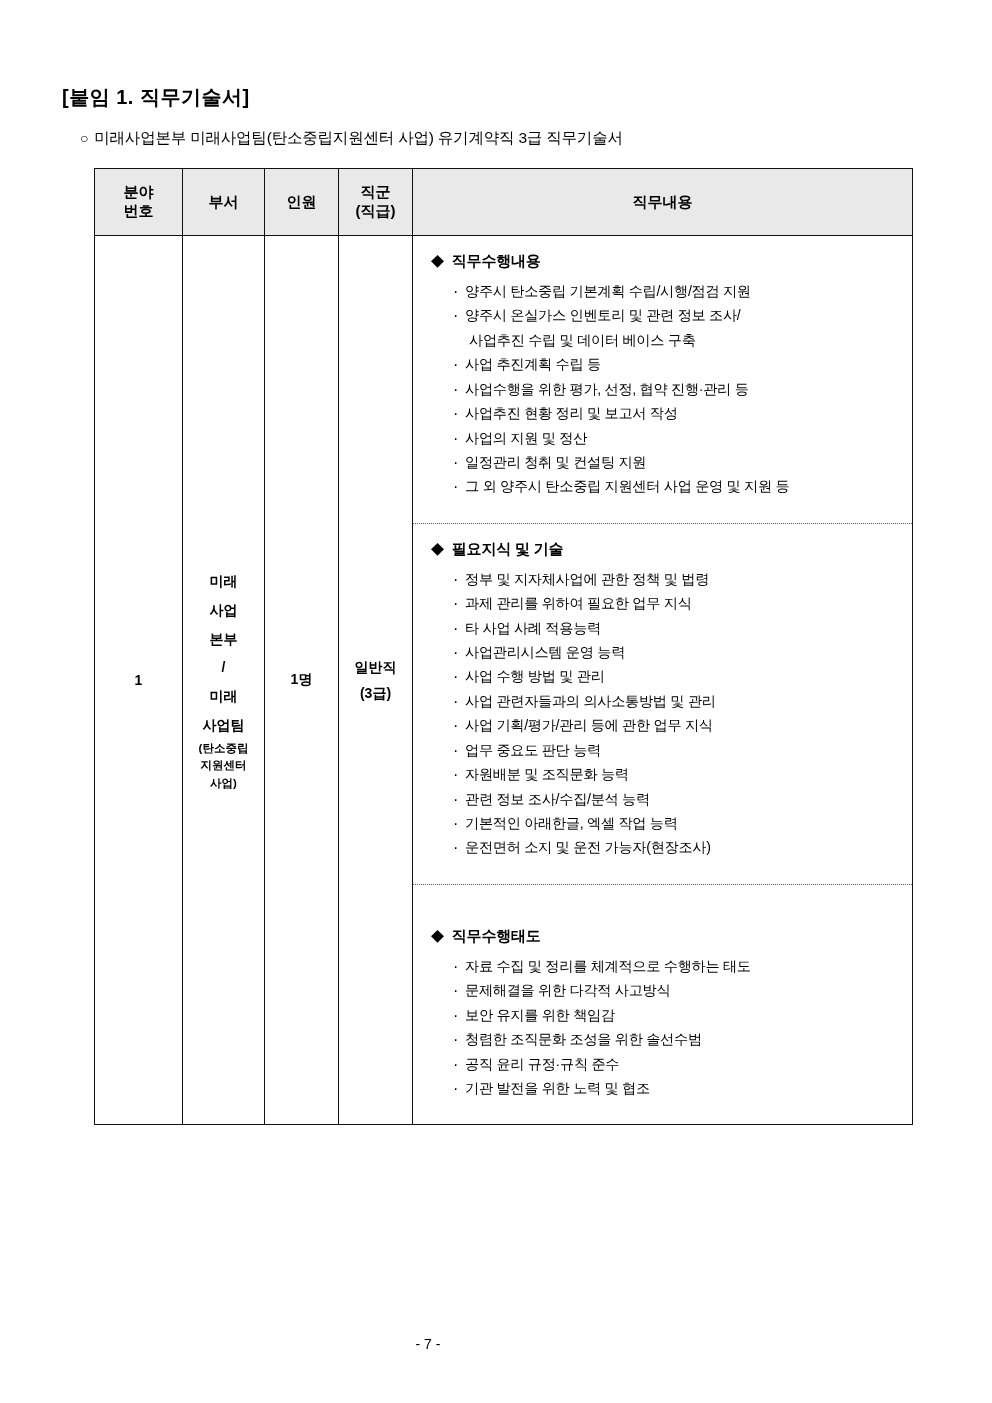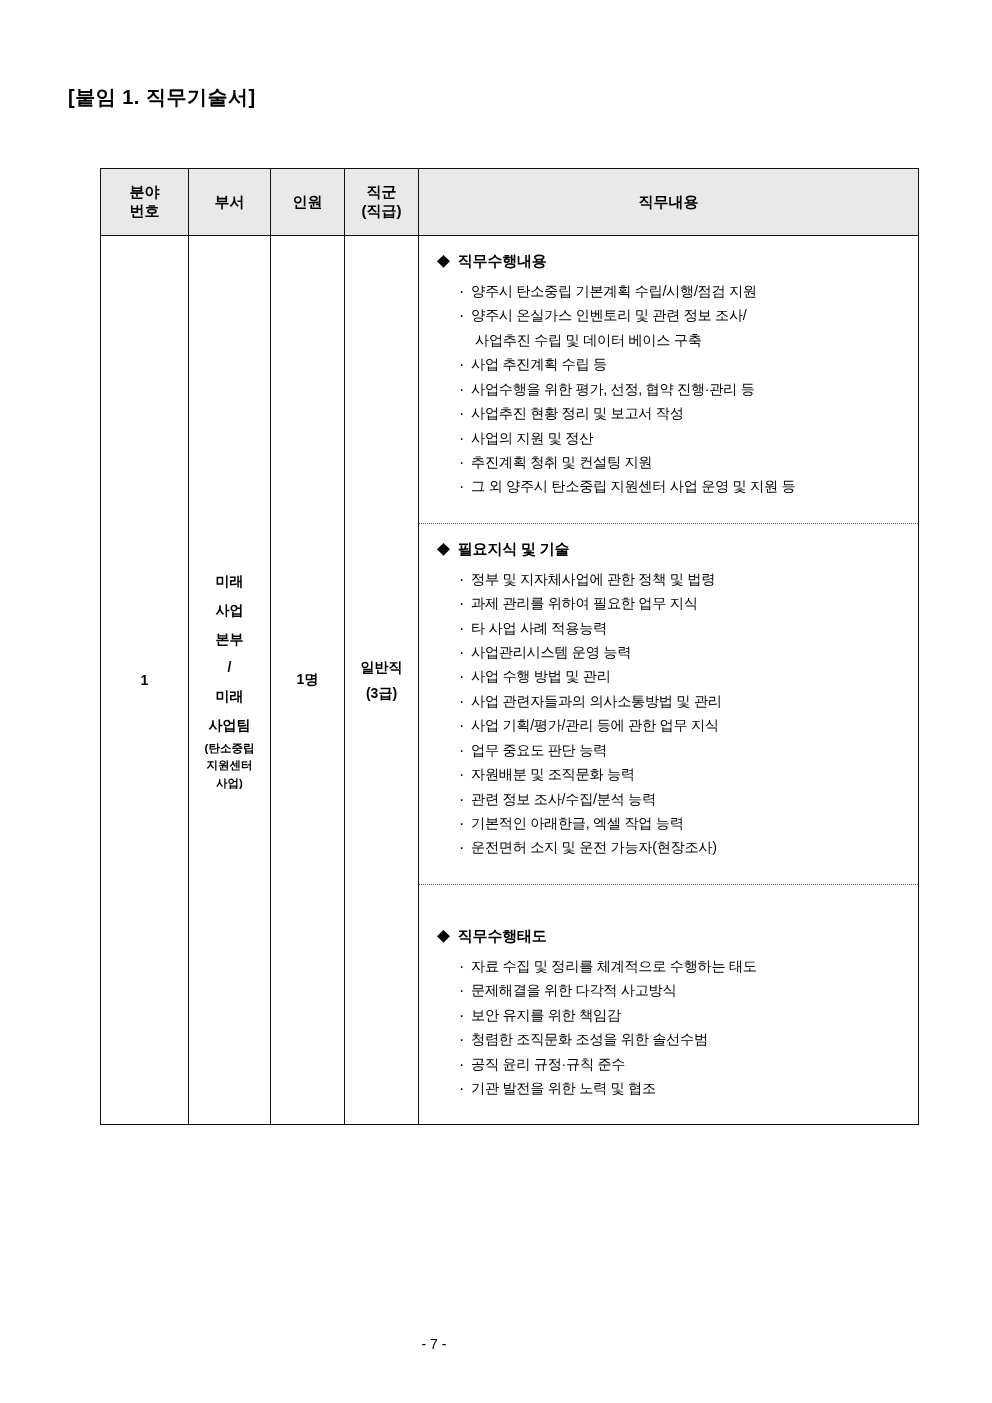--- a/index.html
+++ b/index.html
@@ -10,21 +10,21 @@
   body {
     width: 992px;
     height: 1403px;
     font-family: "Liberation Sans", sans-serif;
     color: #000000;
     position: relative;
     overflow: hidden;
   }
   .page {
     position: absolute;
-    left: 12px; top: 0;
+    left: 6px; top: 0;
     width: 844px;
     height: 1403px;
     padding: 0;
     box-sizing: border-box;
   }
   .doc-title {
     position: absolute;
     left: 56px;
     top: 84px;
     font-size: 20px;
@@ -150,20 +150,23 @@
     font-size: 14px;
   }
 </style>
 </head>
 <body>
 
 <div class="page">
 
   <div class="doc-title">[붙임 1. 직무기술서]</div>
 
+  <div class="doc-subtitle">
+    <span class="bullet">○</span><span>미래사업본부 미래사업팀(탄소중립지원센터 사업) 유기계약직 3급 직무기술서</span>
+  </div>
 
   <table class="jd">
     <colgroup>
       <col class="col-no">
       <col class="col-dept">
       <col class="col-count">
       <col class="col-rank">
       <col class="col-body">
     </colgroup>
     <thead>
@@ -206,21 +209,21 @@
             <div class="section-head">
               <span class="diamond">◆</span><span>직무수행내용</span>
             </div>
             <ul class="items">
               <li><span>양주시 탄소중립 기본계획 수립/시행/점검 지원</span></li>
               <li><span>양주시 온실가스 인벤토리 및 관련 정보 조사/</span><span class="cont">사업추진 수립 및 데이터 베이스 구축</span></li>
               <li><span>사업 추진계획 수립 등</span></li>
               <li><span>사업수행을 위한 평가, 선정, 협약 진행·관리 등</span></li>
               <li><span>사업추진 현황 정리 및 보고서 작성</span></li>
               <li><span>사업의 지원 및 정산</span></li>
-              <li><span>추진계획 청취 및 컨설팅 지원</span></li>
+              <li><span>일정관리 청취 및 컨설팅 지원</span></li>
               <li><span>그 외 양주시 탄소중립 지원센터 사업 운영 및 지원 등</span></li>
             </ul>
           </div>
 
           <div class="section">
             <div class="section-head">
               <span class="diamond">◆</span><span>필요지식 및 기술</span>
             </div>
             <ul class="items">
               <li><span>정부 및 지자체사업에 관한 정책 및 법령</span></li>

